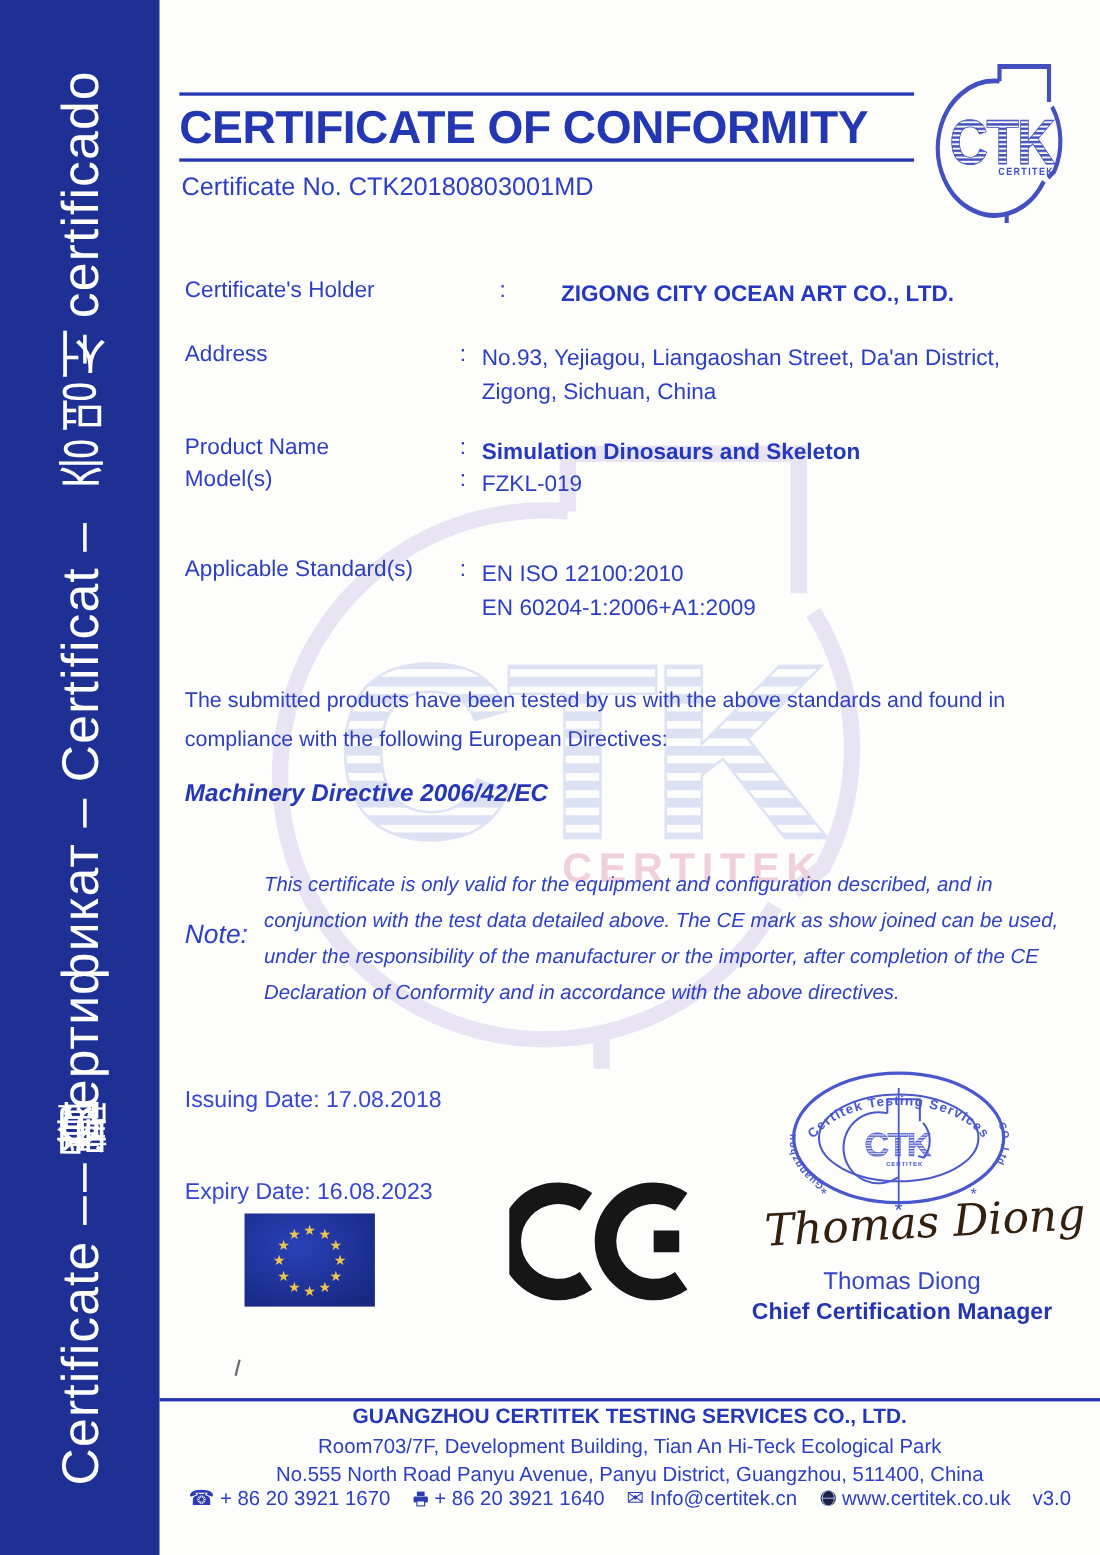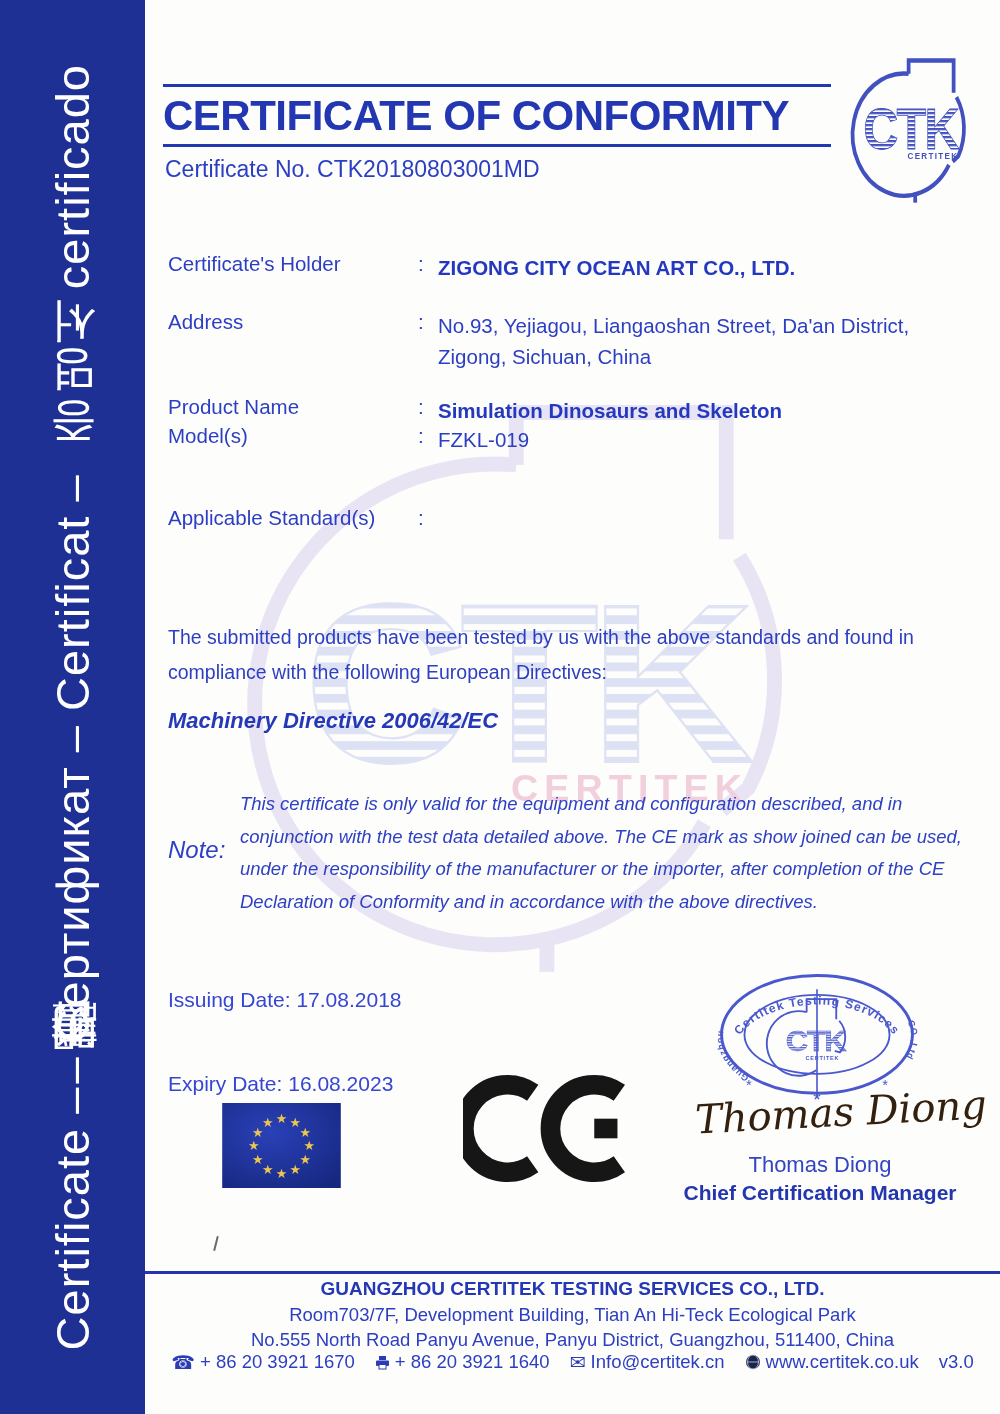--- a/index.html
+++ b/index.html
@@ -95,21 +95,21 @@
       </pattern>
     </defs>
     <path class="em-line" d="M70 16 A55 55 0 1 0 113 98"></path>
     <path class="em-line" d="M70 16 V4 H118 V33"></path>
     <path class="em-line" d="M121 37 A46 50 0 0 1 123 90 L117 95"></path>
     <path class="em-line" d="M77 123 V132"></path>
     <text class="em-ctk" x="72" y="84">CTK</text>
     <text class="em-sub" x="123" y="93">CERTITEK</text>
   </svg>
 
-  <div class="abs row bold" style="top:252px;">
+  <div class="abs row bold" style="top:252px;gap:36px;">
     <span class="lbl">Certificate's Holder</span>
     <span class="col">:</span>
     <span class="val">ZIGONG CITY OCEAN ART CO., LTD.</span>
   </div>
   <div class="abs row" style="top:281px;margin-top:29px;">
     <span class="lbl">Address</span>
     <span class="col">:</span>
     <span class="val">
       <div>No.93, Yejiagou, Liangaoshan Street, Da'an District,</div>
       <div>Zigong, Sichuan, China</div>
@@ -121,20 +121,24 @@
     <span class="val">Simulation Dinosaurs and Skeleton</span>
   </div>
   <div class="abs row" style="top:424px;">
     <span class="lbl">Model(s)</span>
     <span class="col">:</span>
     <span class="val">FZKL-019</span>
   </div>
   <div class="abs row" style="top:506px;">
     <span class="lbl">Applicable Standard(s)</span>
     <span class="col">:</span>
+    <span class="val">
+      <div>EN ISO 12100:2010</div>
+      <div>EN 60204-1:2006+A1:2009</div>
+    </span>
   </div>
 
   <div class="abs" id="statement">
     <div>The submitted products have been tested by us with the above standards and found in</div>
     <div>compliance with the following European Directives:</div>
   </div>
 
   <div class="abs" id="directive">Machinery Directive 2006/42/EC</div>
 
   <div class="abs" id="note">

